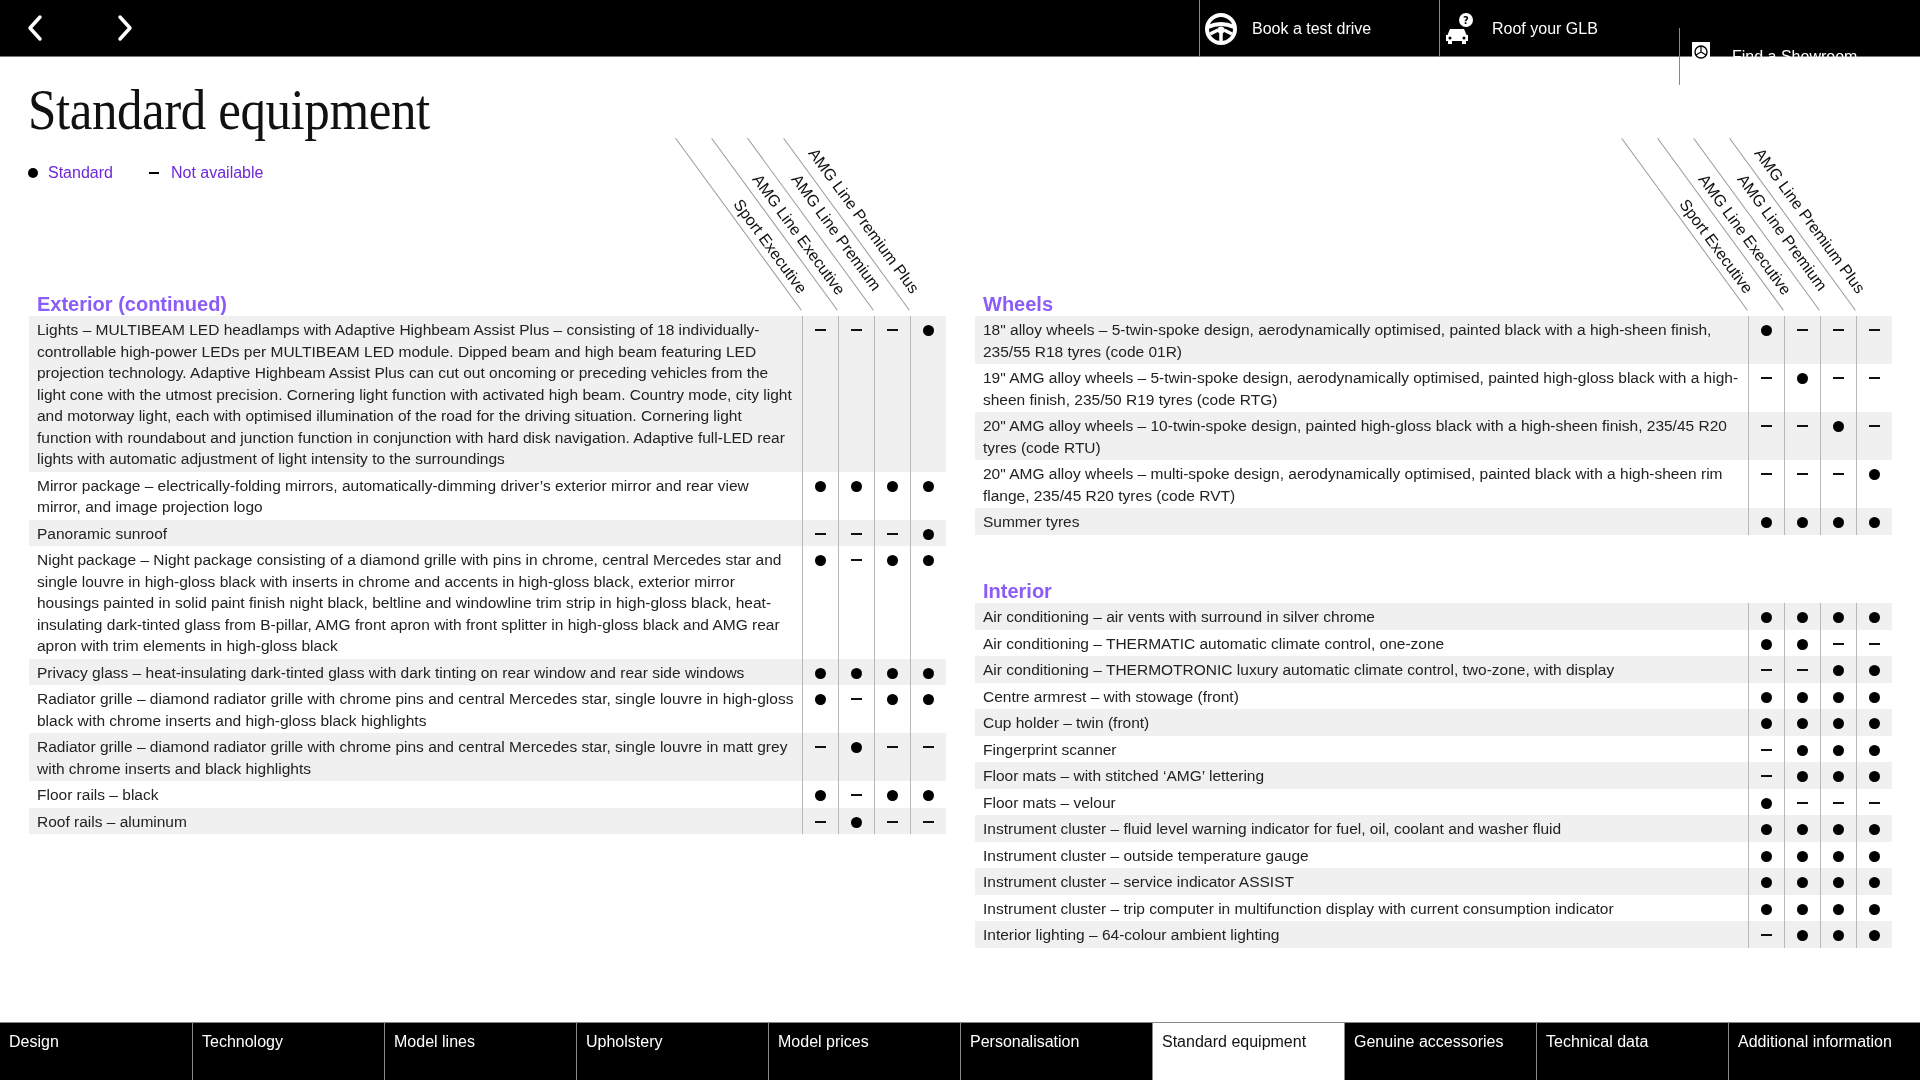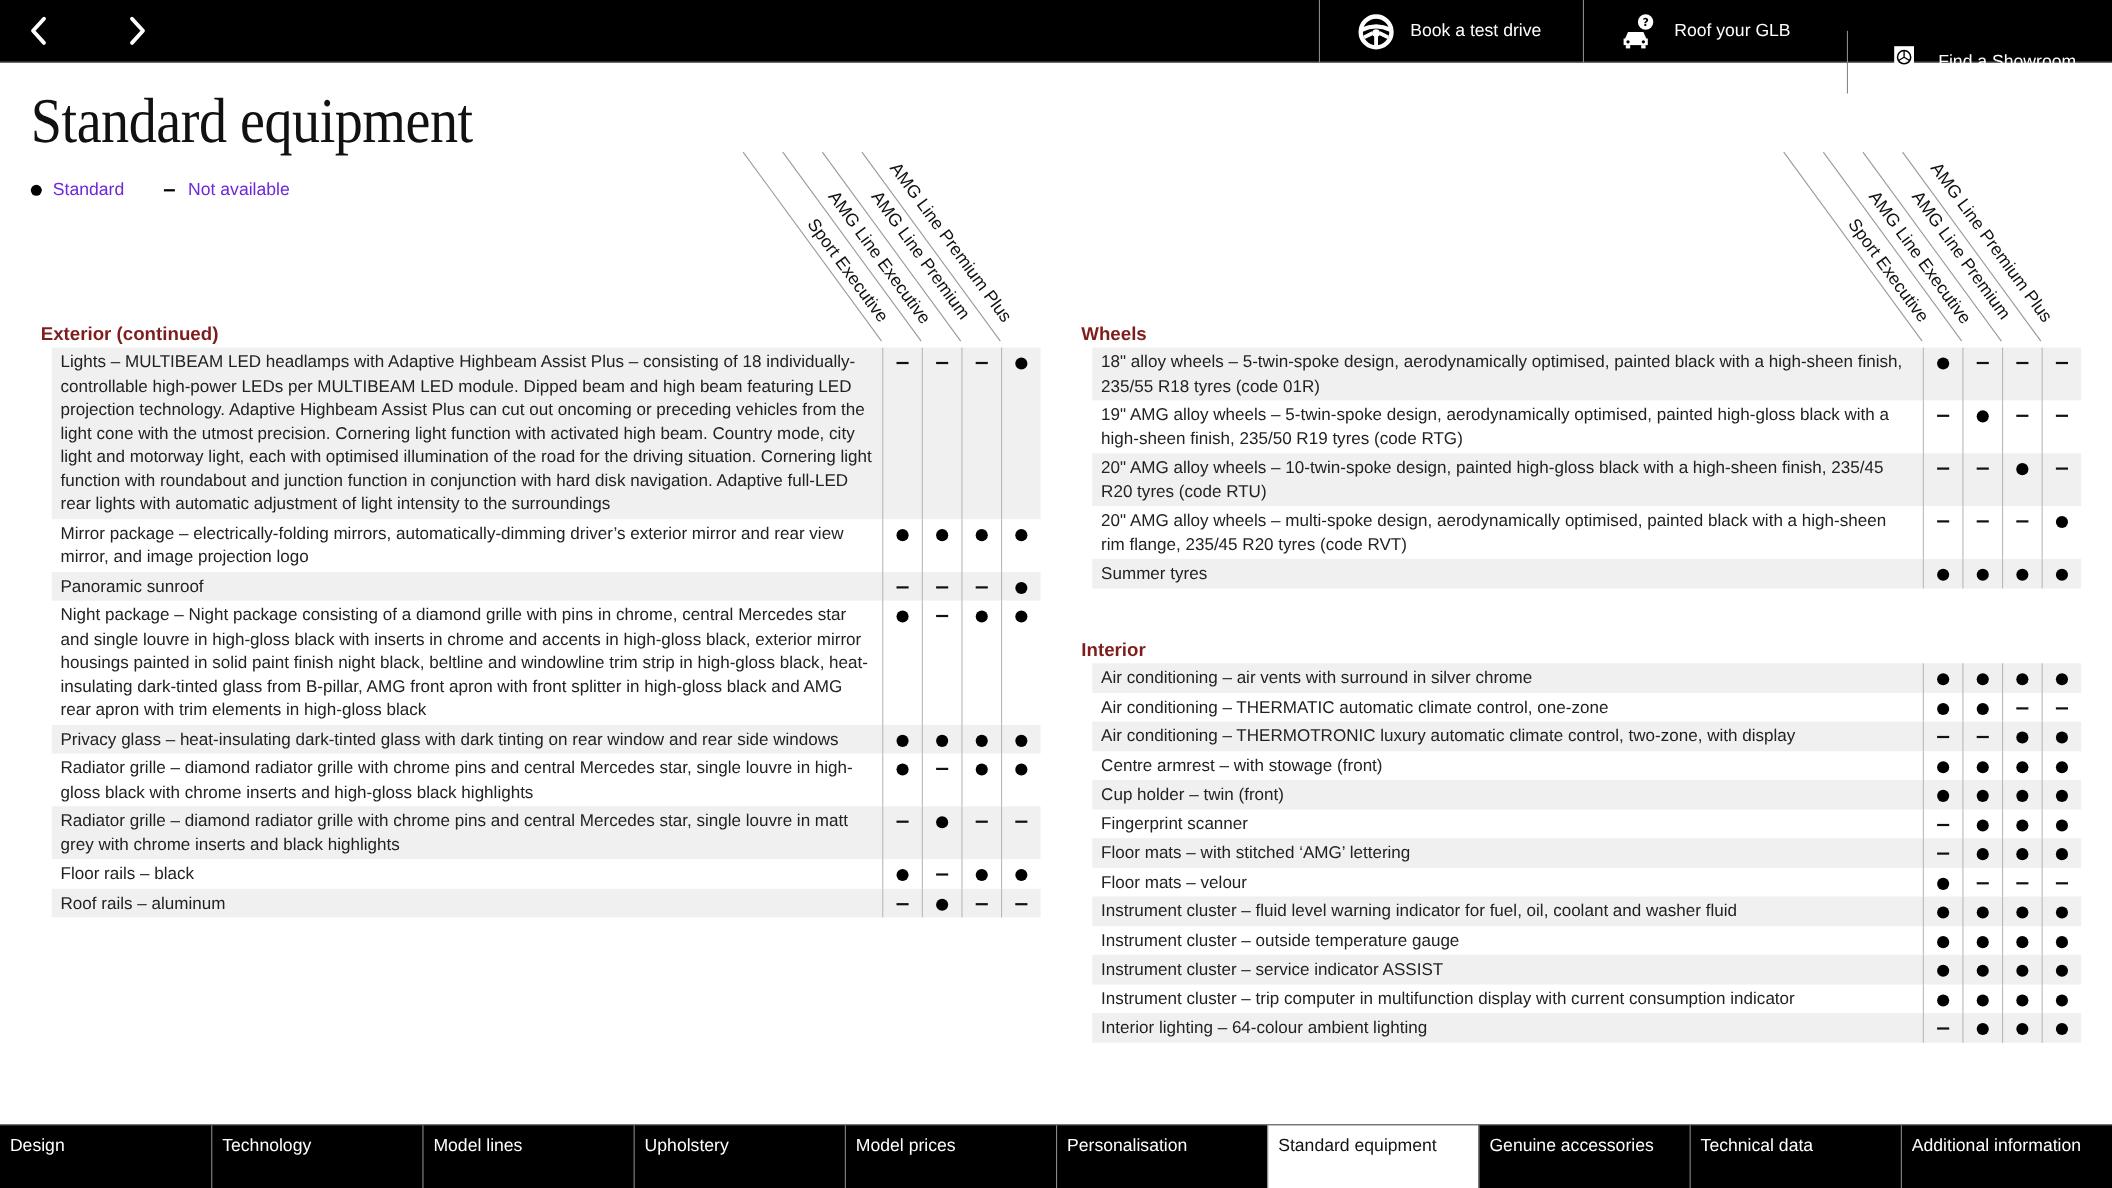--- a/index.html
+++ b/index.html
@@ -5,41 +5,41 @@
   * { box-sizing: border-box; margin: 0; padding: 0; }
   html, body { width: 1920px; height: 1080px; overflow: hidden; background: #fff; }
   body { position: relative; font-family: "Liberation Sans", "DejaVu Sans", sans-serif; color: #1a1a1a; }
 
   
   .topbar { position: absolute; left: 0; top: 0; width: 1920px; height: 57px; background: #000; border-bottom: 1px solid #777; }
   .nav-arrow { position: absolute; top: 12px; width: 32px; height: 32px; cursor: pointer; }
   .nav-arrow svg { width: 32px; height: 32px; }
   .nav-prev { left: 20px; }
   .nav-next { left: 108px; }
-  .top-action { position: absolute; top: 0; height: 57px; width: 240px; border-left: 1px solid #888; display: flex; align-items: center; padding-left: 34px; color: #fff; font-size: 16px; cursor: pointer; }
+  .top-action { position: absolute; top: 0; height: 57px; width: 240px; border-left: 1px solid #888; display: flex; align-items: center; padding-left: 4px; color: #fff; font-size: 16px; cursor: pointer; }
   .top-action .ic { width: 34px; height: 34px; margin-right: 14px; display: flex; align-items: center; justify-content: center; }
   .top-action .ic svg { width: 34px; height: 34px; }
 
   
   .page-title { position: absolute; left: 28px; top: 76px; font-family: "Liberation Serif", "DejaVu Serif", serif; font-size: 58px; font-weight: normal; letter-spacing: -0.5px; color: #111; transform: scaleX(0.88); transform-origin: left top; }
 
   
   .legend { position: absolute; left: 28px; top: 164px; display: flex; align-items: center; font-size: 16px; color: #6d28d9; }
   .legend .dot { width: 10px; height: 10px; border-radius: 50%; background: #000; margin-right: 10px; }
   .legend .dash { width: 10px; height: 2px; background: #000; margin-left: 36px; margin-right: 12px; }
 
   
   .col-header { position: absolute; }
   .diag-line { position: absolute; height: 1px; background: #999; transform-origin: 0 0; }
   .diag-label { position: absolute; font-size: 16px; color: #111; white-space: nowrap; transform-origin: 0 0; }
 
   
   .section { position: absolute; }
-  .section-title { font-size: 17px; font-weight: bold; color: #7f1d1d; height: 24px; line-height: 24px; padding-left: 8px; }
-  .row { display: flex; position: relative; margin-left: 18px; }
+  .section-title { font-size: 20px; font-weight: bold; color: #8b5cf6; height: 24px; line-height: 24px; padding-left: 8px; }
+  .row { display: flex; position: relative; }
   .row.gray { background: #f0f0f0; }
   .row .desc { font-size: 15.5px; line-height: 21.5px; padding: 3px 8px 2px 8px; color: #222; }
   .row .cells { display: flex; flex-shrink: 0; }
   .row .cell { width: 36px; border-left: 1.5px solid #b8b8b8; display: flex; justify-content: center; padding-top: 9px; }
   .mark-std { width: 11px; height: 11px; border-radius: 50%; background: #000; }
   .mark-na { width: 11px; height: 2px; background: #111; margin-top: 4px; }
 
   
   .bottom-tabs { position: absolute; left: 0; top: 1022px; width: 1920px; height: 58px; background: #000; border-top: 1px solid #888; display: flex; }
   .tab { width: 192px; height: 58px; border-left: 1px solid #888; color: #fff; font-size: 16px; padding: 10px 0 0 9px; cursor: pointer; }

